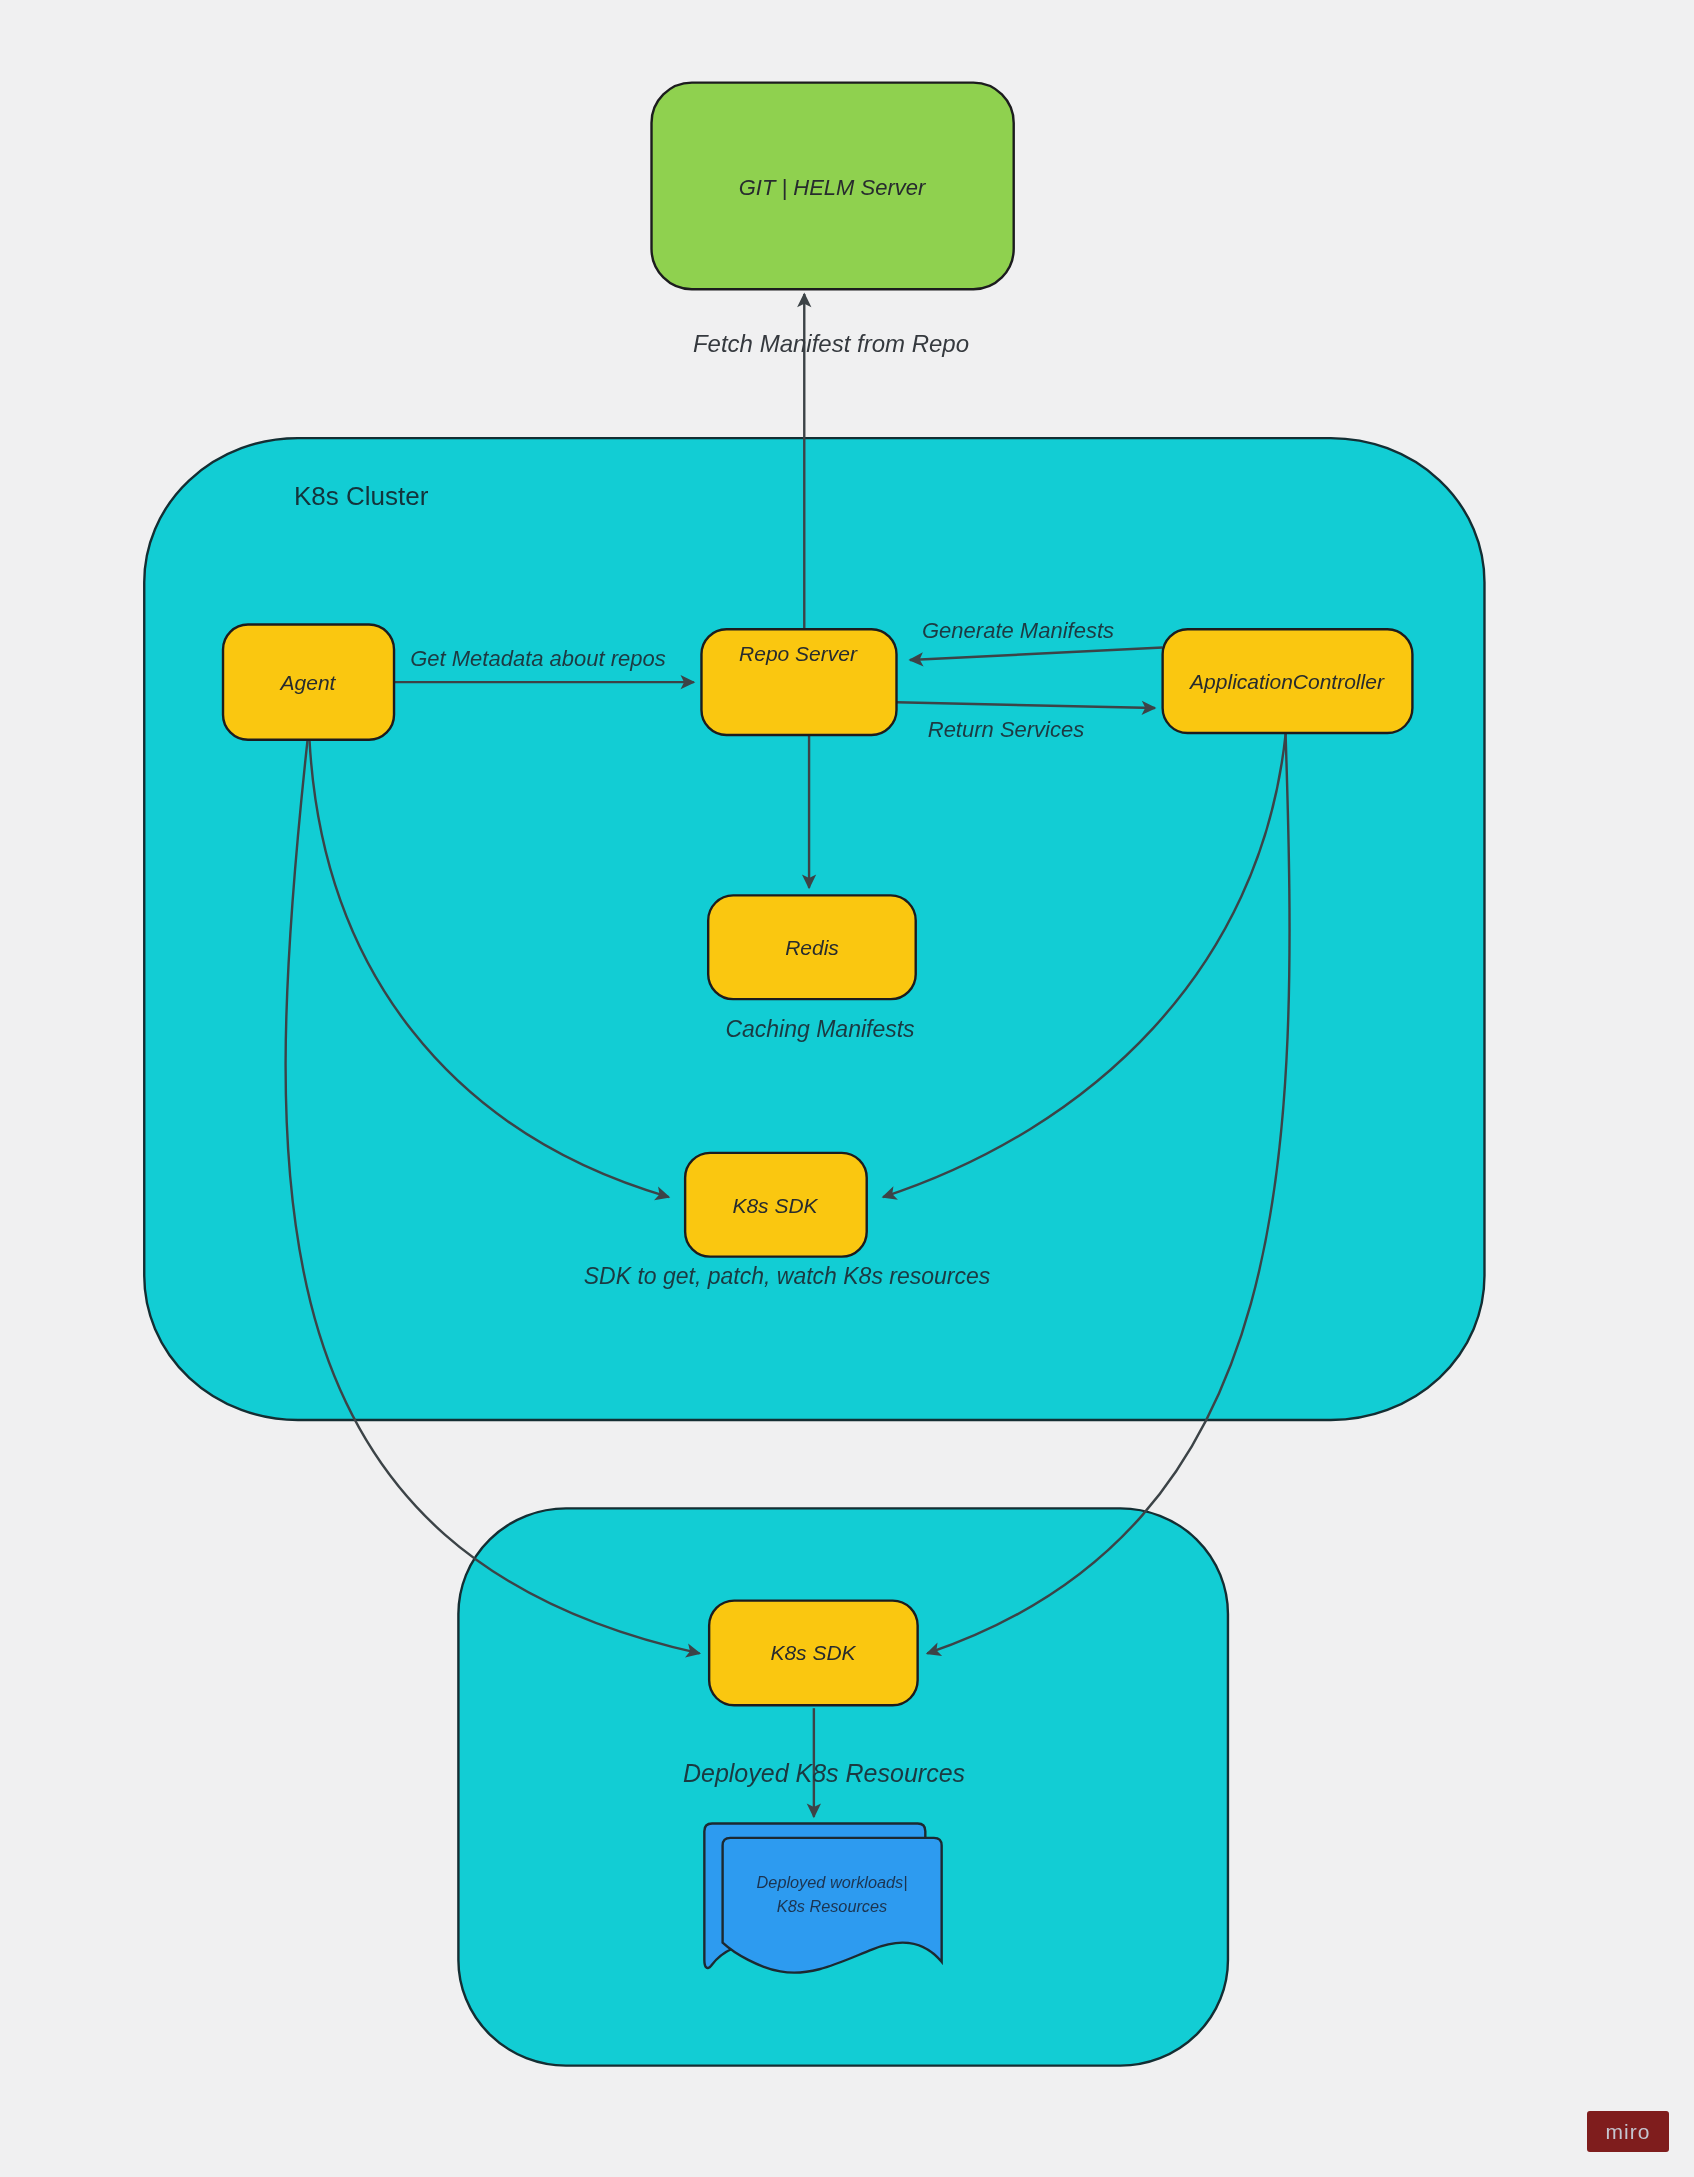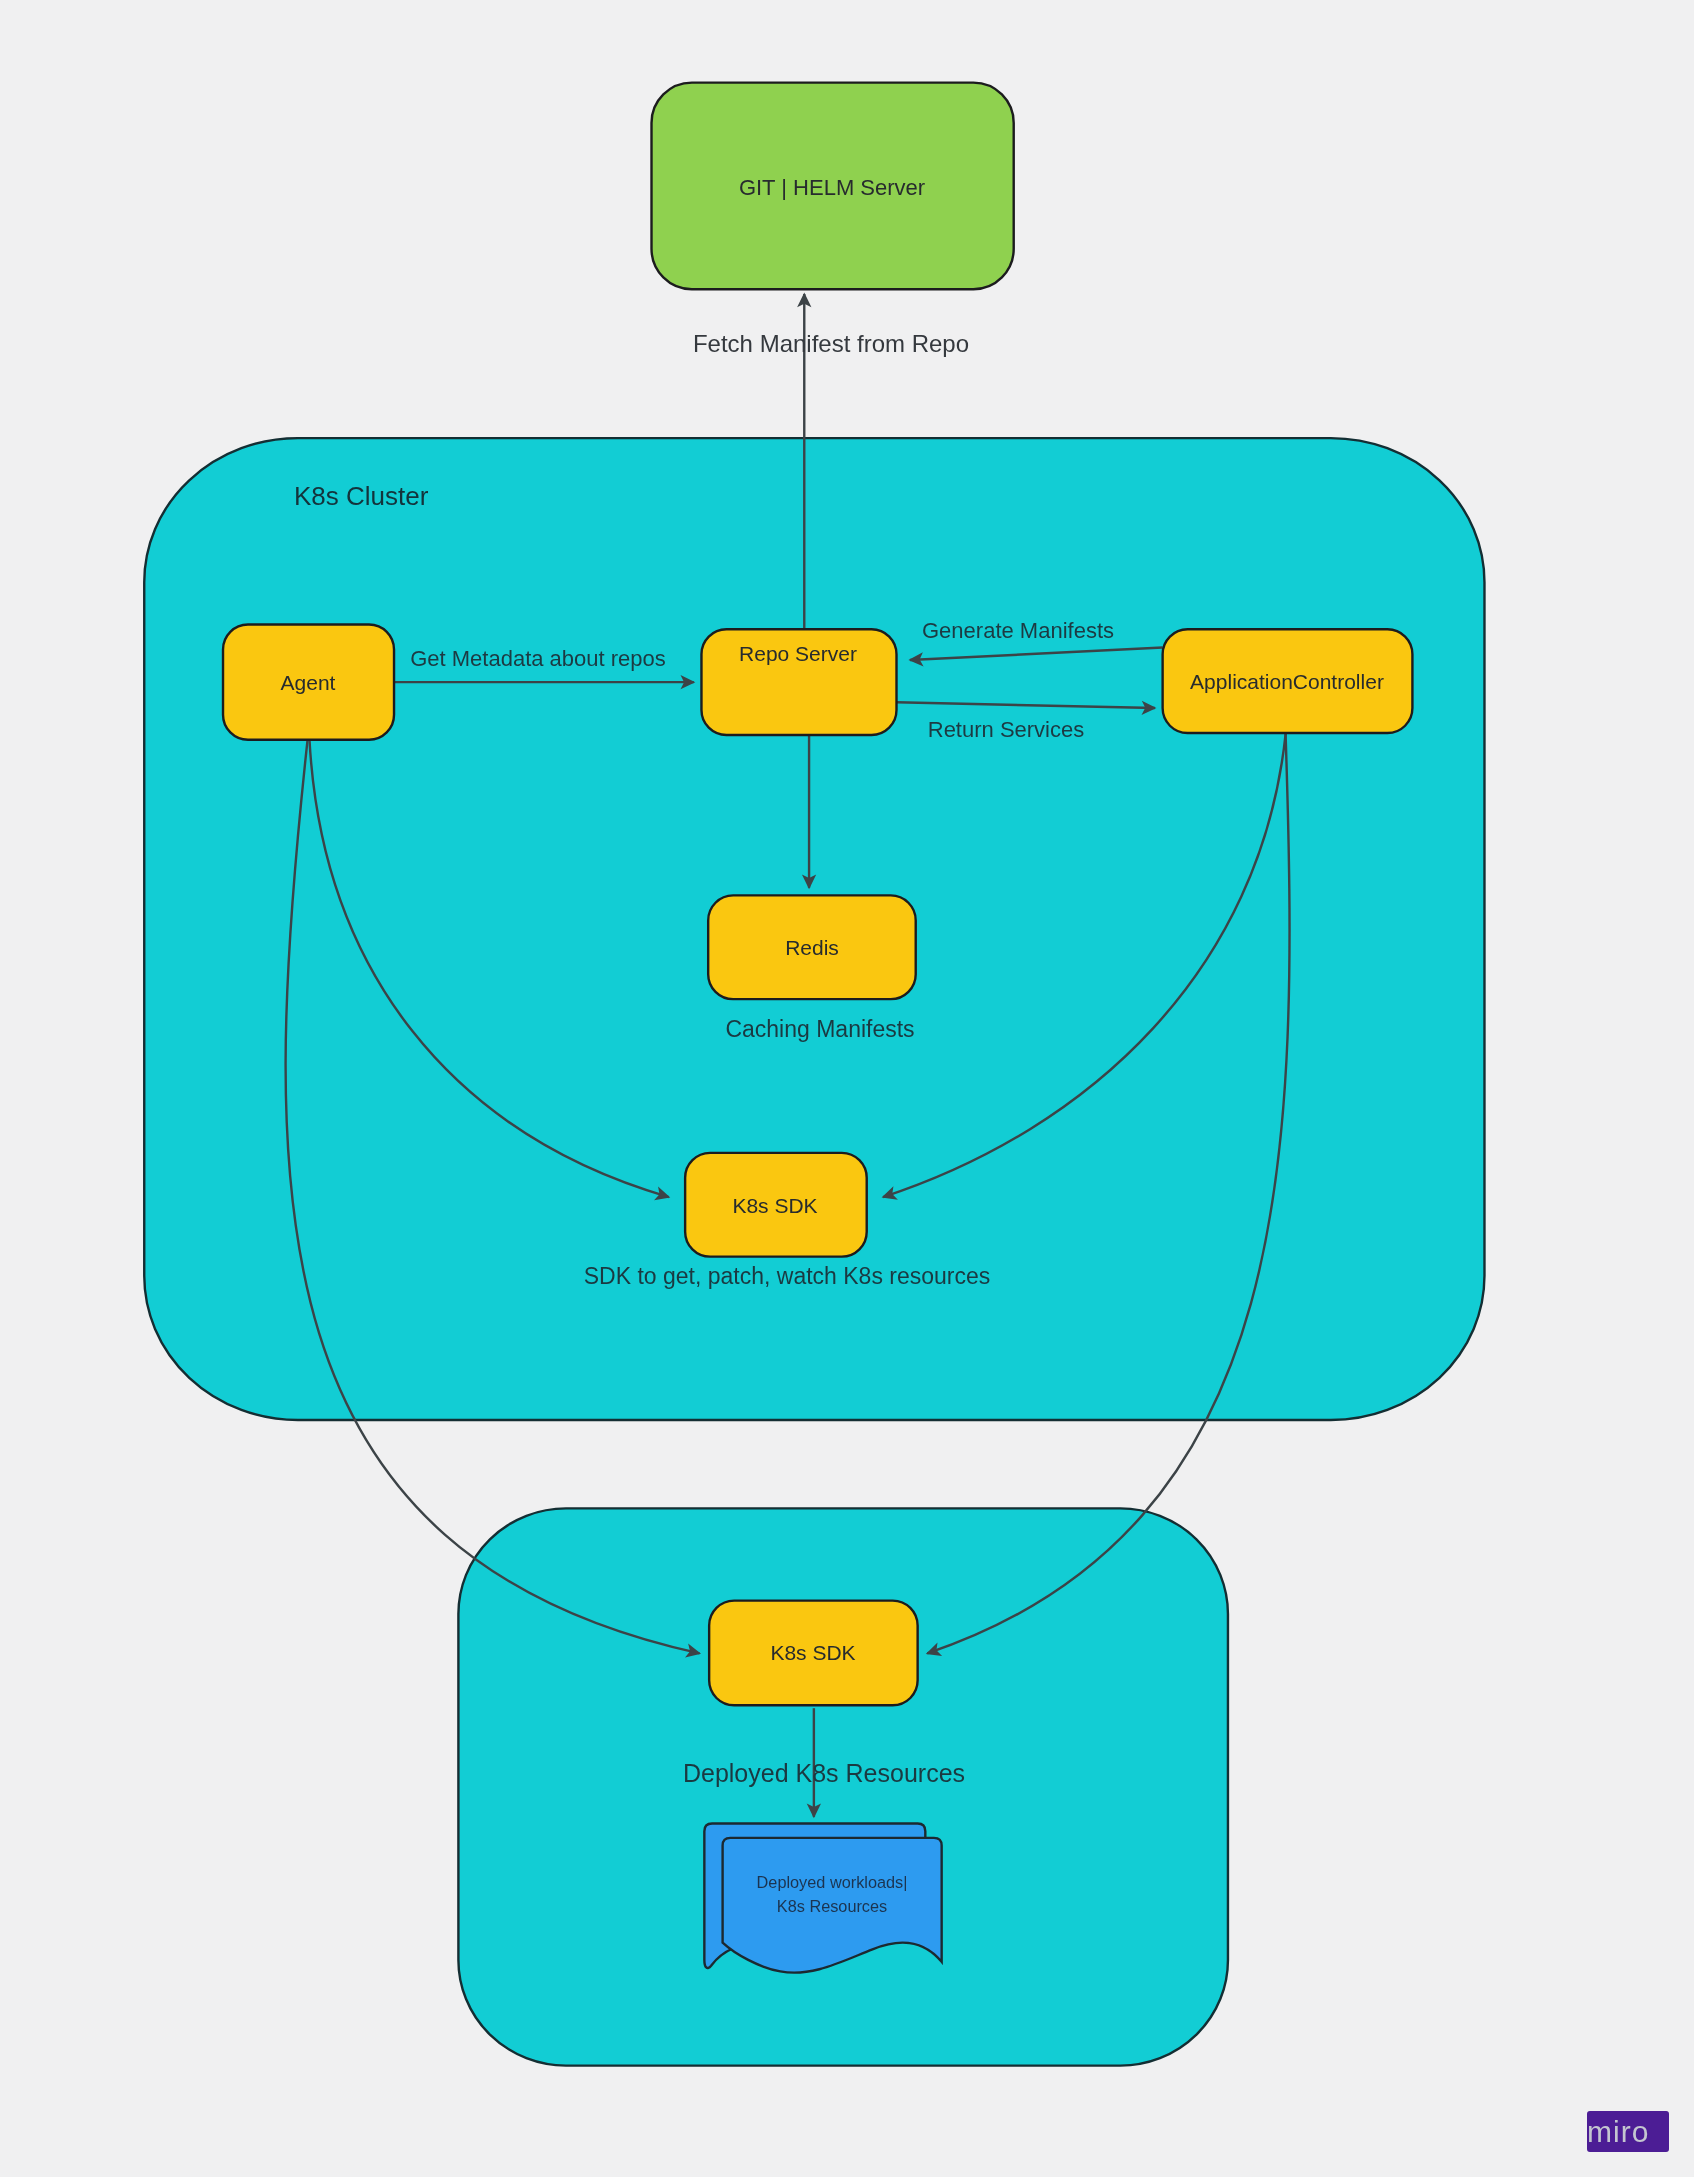--- a/index.html
+++ b/index.html
@@ -14,34 +14,35 @@
   svg.layer{position:absolute;left:0;top:0;}
   .edge{fill:none;stroke:#3c4347;stroke-width:2.5px;}
   .shape{stroke:#1c1c1e;stroke-width:2.5px;}
   .cluster{stroke:#142e33;stroke-width:2.5px;}
   .doc{stroke:#1c2930;stroke-width:2.5px;}
   .label{
     position:absolute;
     transform:translate(-50%,-50%);
     white-space:nowrap;
     color:#17353d;
+    font-style:italic;
   }
   .label.multiline{white-space:normal;text-align:center;}
   .title{position:absolute;white-space:nowrap;color:#14333b;font-size:26px;}
   .node-label{color:#272b2e;font-size:21px;}
   .edge-label{color:#1d3a42;font-size:22px;}
   .caption{color:#1b3941;font-size:23px;}
   .gray-label{color:#35393e;font-size:24px;}
   .watches{font-size:25px;}
   .doc-label{color:#1c3450;font-size:16.3px;line-height:24px;width:221px;}
   .watermark{
     position:absolute;left:1587px;top:2111px;width:82px;height:41px;
-    background:#4c1d95;border-radius:2.9px;
-    display:flex;align-items:center;justify-content:flex-start;
-    color:#c4c6d0;font-size:30px;letter-spacing:1px;
+    background:#7f1d1d;border-radius:2.9px;
+    display:flex;align-items:center;justify-content:center;
+    color:#c4c6d0;font-size:21px;letter-spacing:1px;
   }
 </style>
 </head>
 <body>
 
 <div class="stage">
 
   <svg class="layer" width="1695" height="2178" viewBox="0 0 1764 2267">
     <defs>
       <marker id="arrow" viewBox="0 0 16 16" refX="14" refY="8" markerWidth="17" markerHeight="17" markerUnits="userSpaceOnUse" orient="auto">

